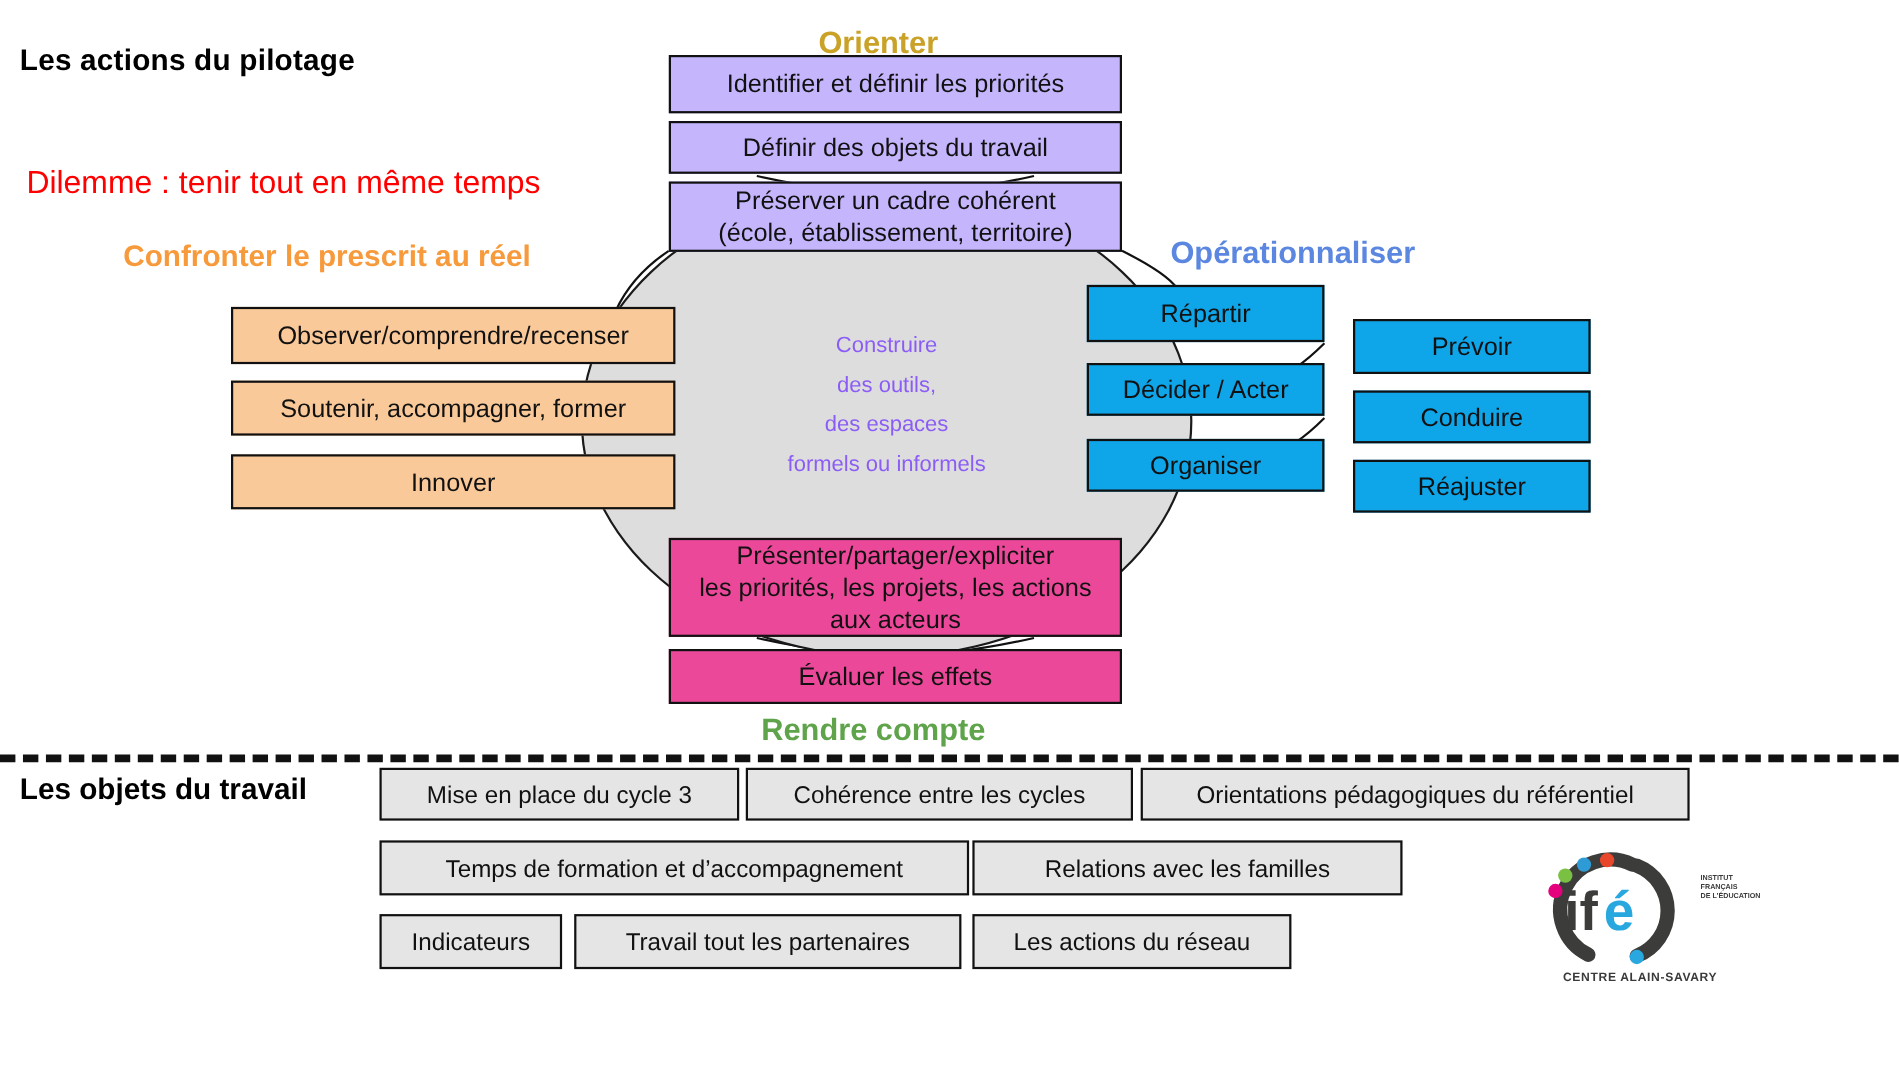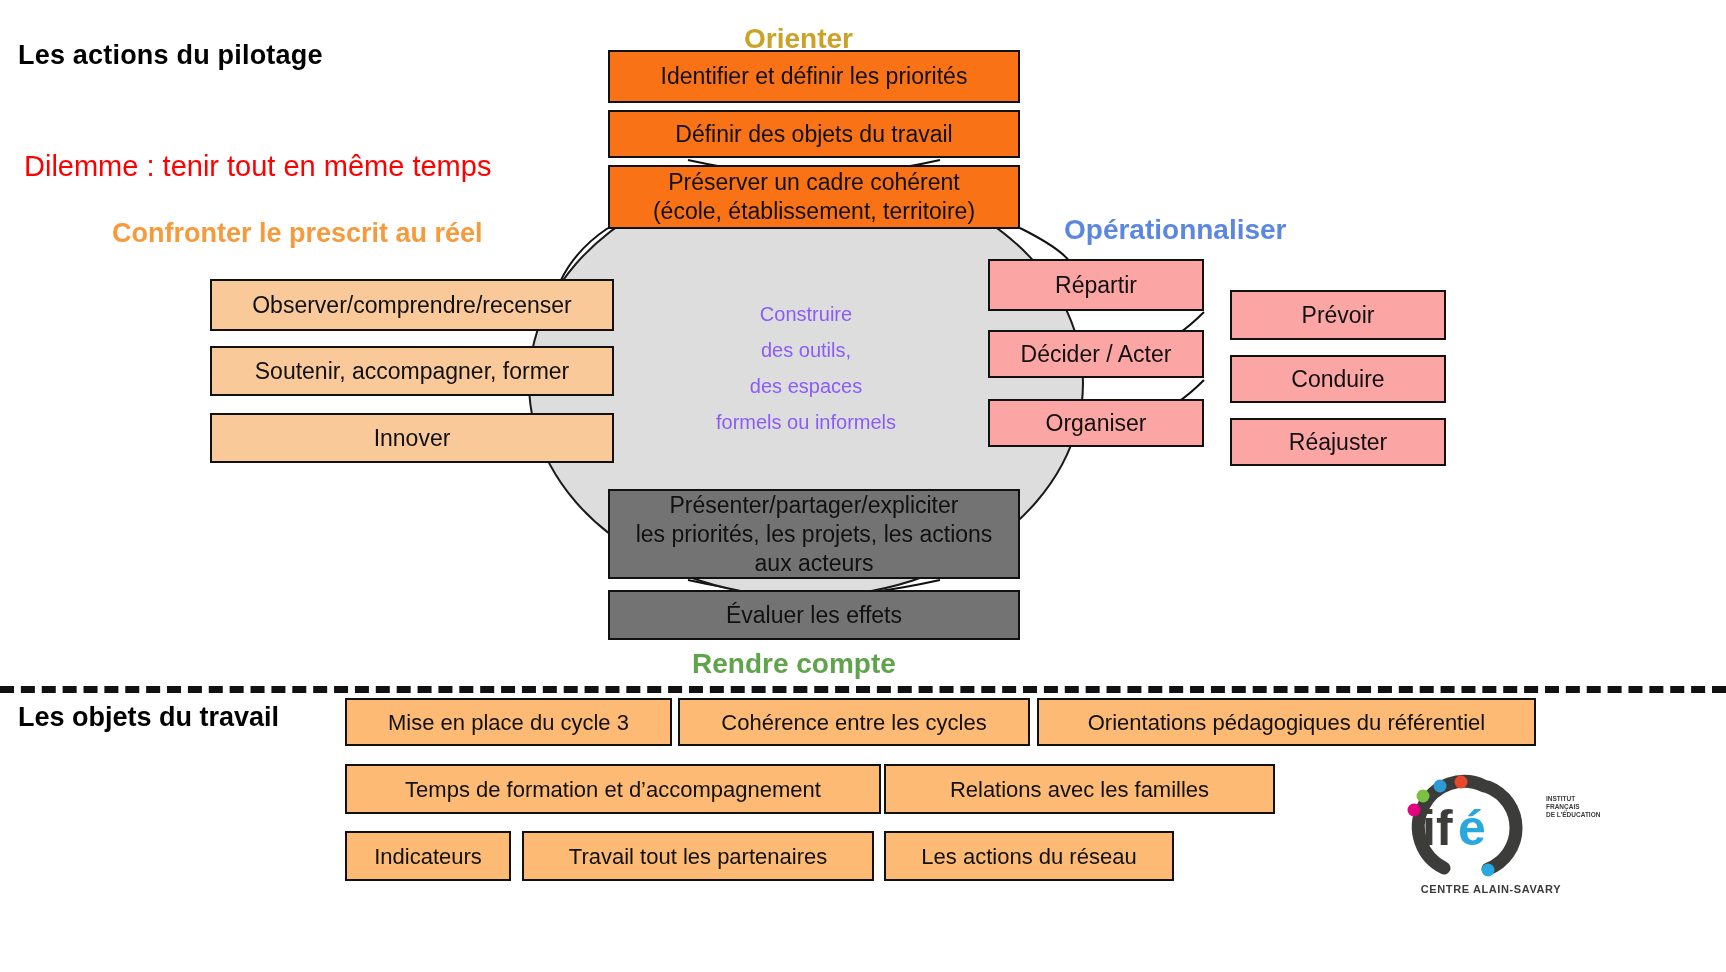--- a/index.html
+++ b/index.html
@@ -46,25 +46,25 @@
   #center-text span{display:block;}
 
   
   .box{
     box-sizing:border-box;border:2px solid #111;
     display:flex;align-items:center;justify-content:center;
     text-align:center;font-size:23px;line-height:27px;color:#111;
     padding:0 6px;
   }
   .box.multi{line-height:29px;}
-  .yellow{background:#f97316;}
+  .yellow{background:#c4b5fd;}
   .orange{background:#FAC99A;}
-  .blue{background:#fca5a5;}
-  .green{background:#737373;}
-  .plain{background:#fdba74;font-size:22px;}
+  .blue{background:#0ea5e9;}
+  .green{background:#ec4899;}
+  .plain{background:#e5e5e5;font-size:22px;}
 
   
   #b-identifier{left:608px;top:50px;width:412px;height:53px;}
   #b-definir   {left:608px;top:110px;width:412px;height:48px;}
   #b-preserver {left:608px;top:165px;width:412px;height:64px;}
 
   
   #b-observer {left:210px;top:279px;width:404px;height:52px;}
   #b-soutenir {left:210px;top:346px;width:404px;height:50px;}
   #b-innover  {left:210px;top:413px;width:404px;height:50px;}

